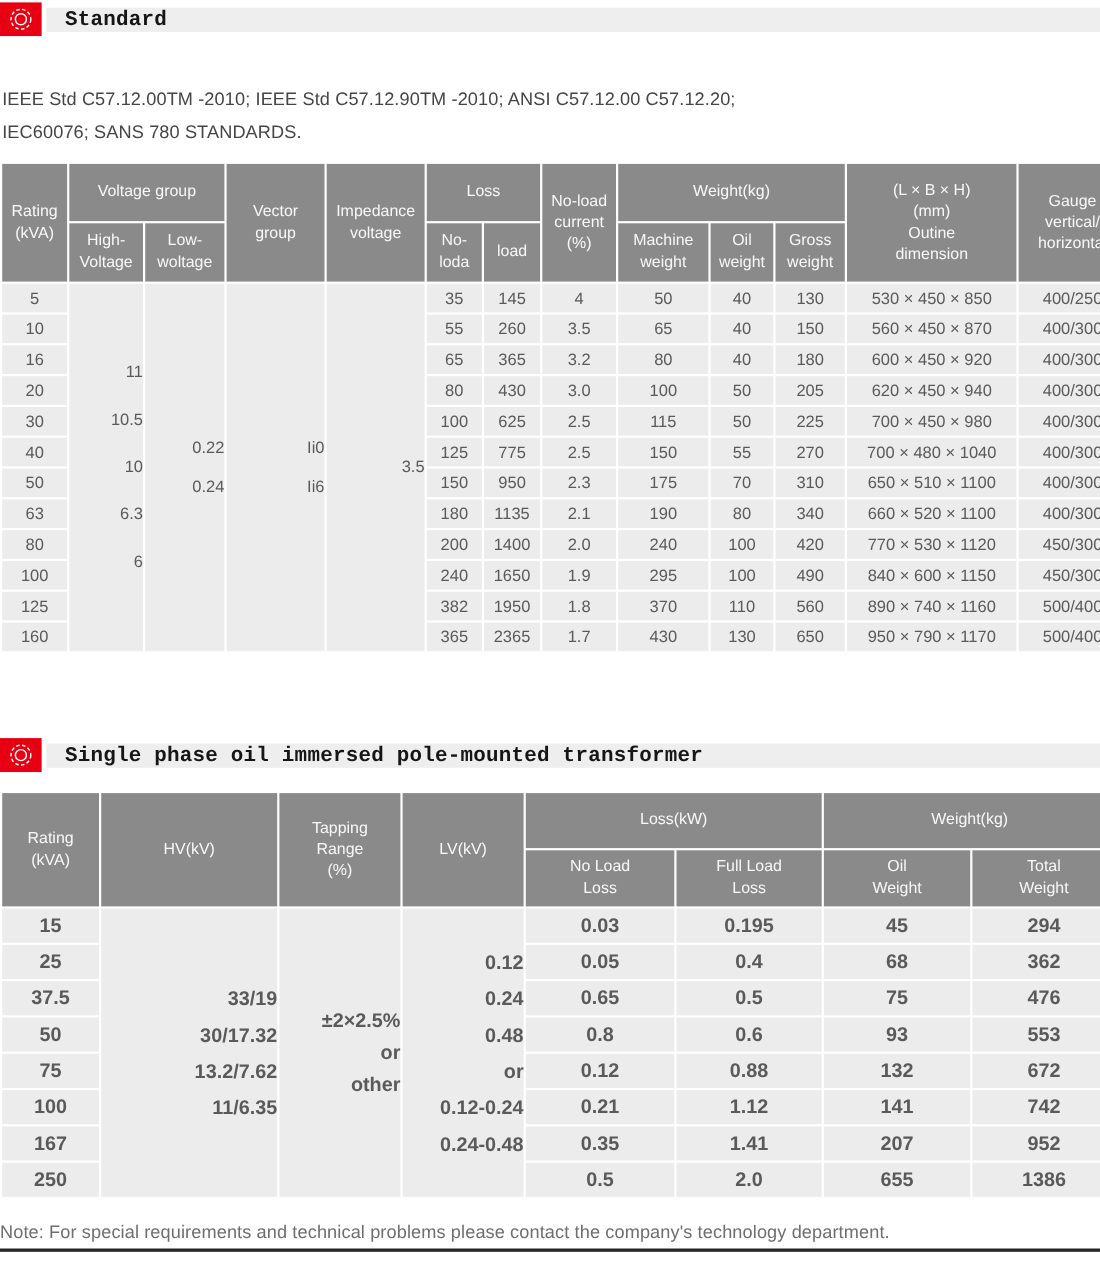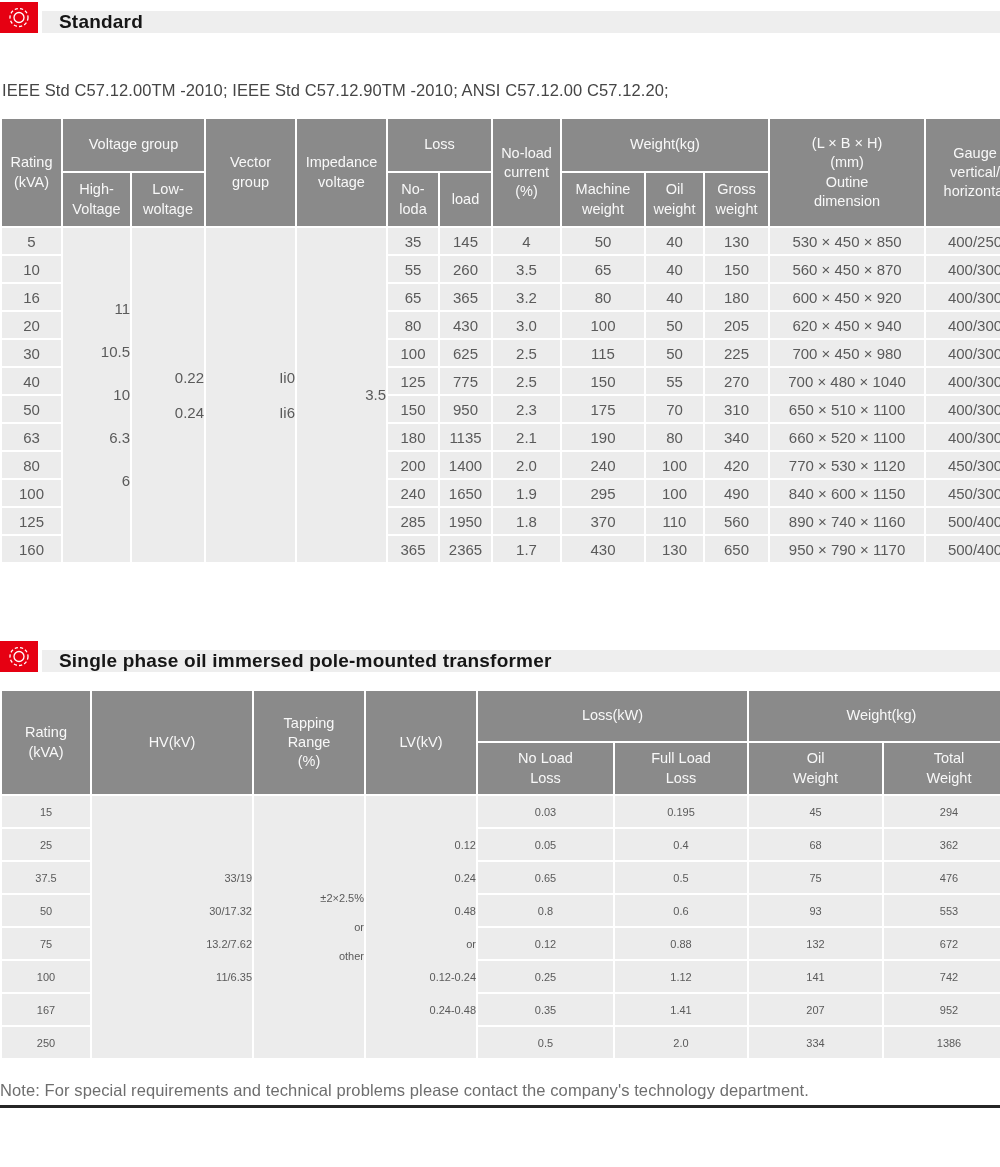--- a/index.html
+++ b/index.html
@@ -1,21 +1,21 @@
 <!DOCTYPE html>
 <html><head>
 <meta charset="utf-8">
 <style>
   * { box-sizing: border-box; }
   html, body { margin: 0; padding: 0; background: #ffffff; }
   body { width: 1000px; font-family: "Liberation Sans", sans-serif; }
   .page { width: 1000px; height: 1167px; overflow: hidden; position: relative; background: #fff; }
 
   
-  .section-bar { display: flex; align-items: flex-end; height: 31px; margin-top: 2px; }
+  .section-bar { display: flex; align-items: center; height: 31px; margin-top: 2px; font-family: Liberation Mono, monospace; }
   .emblem { width: 38px; height: 31px; flex: none; margin-right: 4px; }
   .bar-label { flex: 1; background: #eeeeee; display: flex; align-items: center; padding-left: 17px; }
   .bar-label span { font-size: 19px; font-weight: bold; color: #161616; letter-spacing: 0.2px; }
 
   
   .standards { margin: 42px 0 0 2px; }
   .standards div { font-size: 16.5px; color: #454545; line-height: 30px; letter-spacing: 0.1px; }
 
   
   table { border-collapse: separate; border-spacing: 2px; width: 1000px; table-layout: fixed; background: #fff; }
@@ -26,21 +26,21 @@
   .t1 { margin-top: 12px; }
   .t1 thead tr.h1 { height: 52px; }
   .t1 thead tr.h2 { height: 53px; }
   .t1 tbody tr { height: 26px; }
   .t1 td { font-size: 15px; }
 
   .t2 { margin-top: 17px; }
   .t2 thead tr.h1 { height: 50px; }
   .t2 thead tr.h2 { height: 51px; }
   .t2 tbody tr { height: 31px; }
-  .t2 td { font-size: 11px; }
+  .t2 td { font-size: 18px; font-weight: bold; }
 
   
   td.stack div { line-height: 18px; text-align: right; }
   .t1 td.hv1 div { padding: 12.5px 0; }
   .t1 td.lv1 div, .t1 td.vg1 div { padding: 8.5px 0; }
   .t1 td.iv1 div { padding: 0; }
   .t2 td.stack div { line-height: 20px; }
   .t2 td.hv2 div { padding: 6.5px 0; }
   .t2 td.tap2 div { padding: 4.5px 0; }
   .t2 td.lv2 div { padding: 6.5px 0; }
@@ -61,20 +61,21 @@
       <circle cx="19" cy="15.5" r="9" fill="none" stroke="#ffffff" stroke-width="1.3" stroke-dasharray="3.2 2.2"></circle>
       <circle cx="19" cy="15.5" r="5" fill="none" stroke="#ffffff" stroke-width="1.3"></circle>
     </svg>
     <div class="bar-label">
       <span>Standard</span>
     </div>
   </div>
 
   <div class="standards">
     <div>IEEE Std C57.12.00TM -2010; IEEE Std C57.12.90TM -2010; ANSI C57.12.00 C57.12.20;</div>
+    <div>IEC60076; SANS 780 STANDARDS.</div>
   </div>
 
 
   <table class="t1">
     <colgroup>
       <col style="width:59px">
         <col style="width:67px">
         <col style="width:72px">
         <col style="width:89px">
       <col style="width:89px">
@@ -249,21 +250,21 @@
           <td>1650</td>
           <td>1.9</td>
           <td>295</td>
           <td>100</td>
           <td>490</td>
           <td>840 × 600 × 1150</td>
           <td>450/300</td>
         </tr>
         <tr>
           <td>125</td>
-          <td>285</td>
+          <td>382</td>
           <td>1950</td>
           <td>1.8</td>
           <td>370</td>
           <td>110</td>
           <td>560</td>
           <td>890 × 740 × 1160</td>
           <td>500/400</td>
         </tr>
         <tr>
           <td>160</td>
@@ -374,37 +375,37 @@
         </tr>
         <tr>
           <td>75</td>
           <td>0.12</td>
           <td>0.88</td>
           <td>132</td>
           <td>672</td>
         </tr>
         <tr>
           <td>100</td>
-          <td>0.25</td>
+          <td>0.21</td>
           <td>1.12</td>
           <td>141</td>
           <td>742</td>
         </tr>
         <tr>
           <td>167</td>
           <td>0.35</td>
           <td>1.41</td>
           <td>207</td>
           <td>952</td>
         </tr>
         <tr>
           <td>250</td>
           <td>0.5</td>
           <td>2.0</td>
-          <td>334</td>
+          <td>655</td>
           <td>1386</td>
         </tr>
       </tbody>
   </table>
 
   <div class="note-wrap">
     <div class="note">Note: For special requirements and technical problems please contact the company's technology department.</div>
   </div>
 
 </div>

